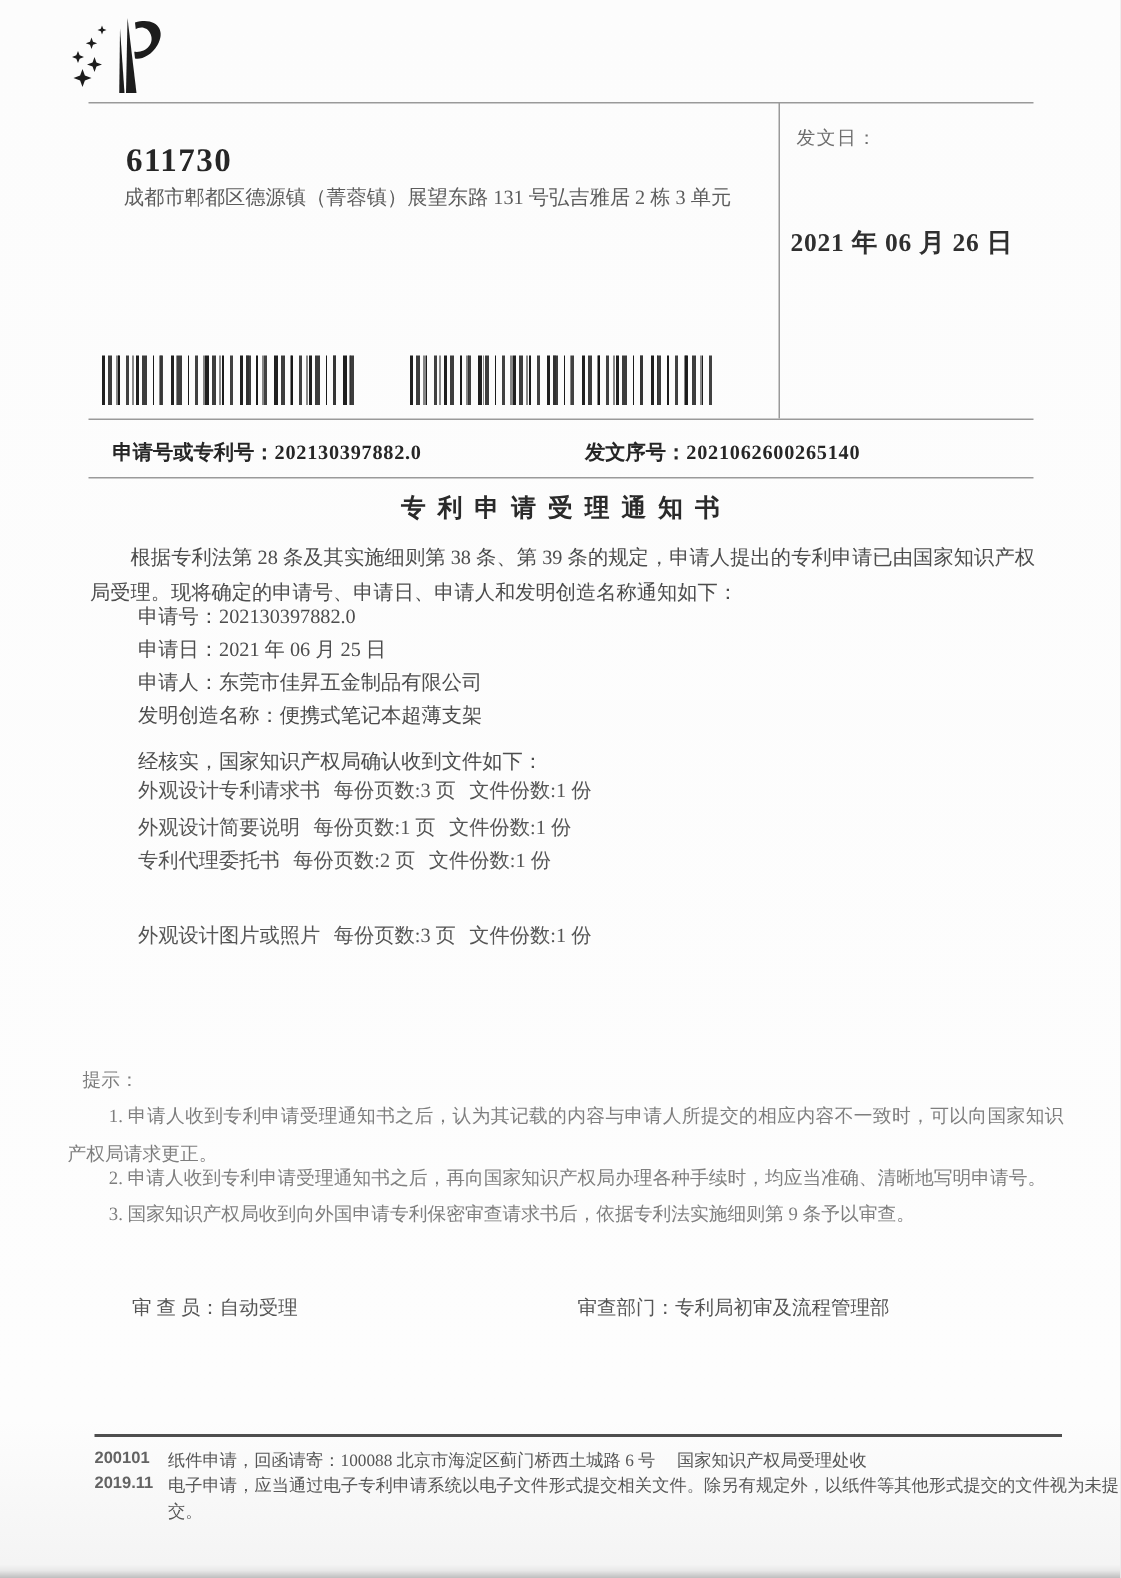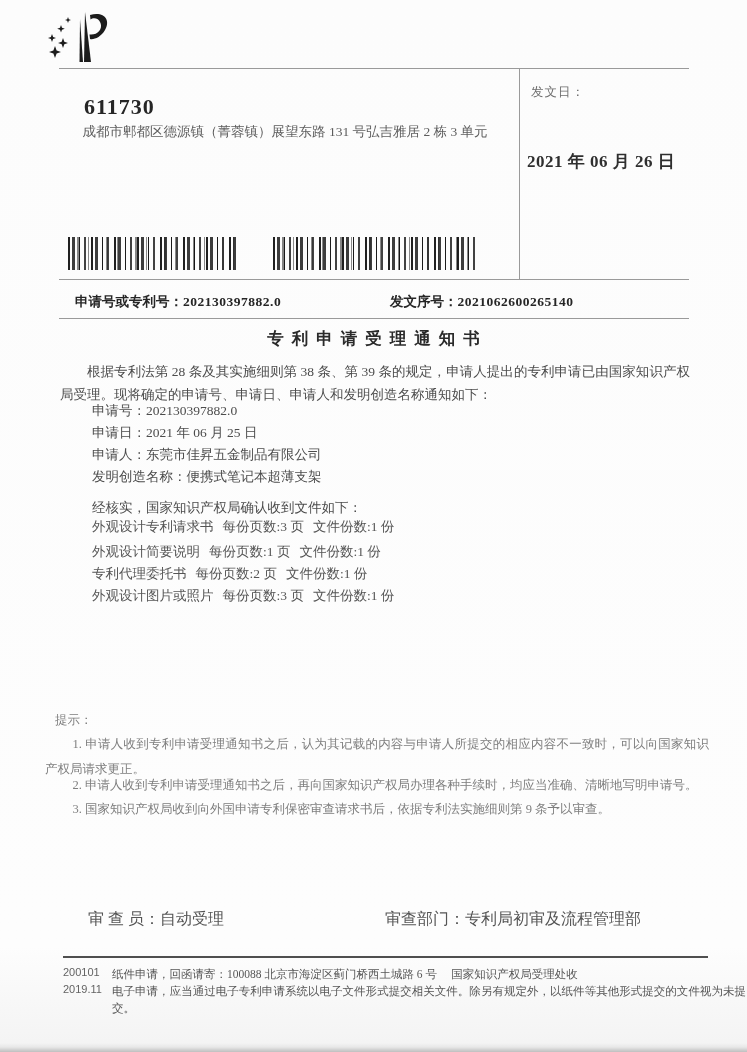--- a/index.html
+++ b/index.html
@@ -65,40 +65,40 @@
   }
   .intro {
     left: 60px; top: 360px; width: 630px;
     font-size: 13.5px; color: #4c4c4c; line-height: 23px;
     text-indent: 2em; text-align: justify;
   }
   .field-row { left: 92px; font-size: 13.5px; color: #4c4c4c; white-space: nowrap; }
   .f0 { top: 402px; } .f1 { top: 424px; } .f2 { top: 446px; } .f3 { top: 468px; }
   .confirm-intro { left: 92px; top: 499px; font-size: 13.5px; color: #4c4c4c; white-space: nowrap; }
   .doc-row { left: 92px; font-size: 13.5px; color: #555; white-space: nowrap; }
-  .d0 { top: 518px; } .d1 { top: 543px; } .d2 { top: 565px; } .d3 { top: 587px; }
+  .d0 { top: 518px; } .d1 { top: 543px; } .d2 { top: 565px; } .d3 { top: 615px; }
   .doc-row .gap { display: inline-block; width: 9px; }
 
   
   .tips-label { left: 55px; top: 712px; font-size: 12.5px; color: #7d7d7d; }
   .tip {
     left: 45px; width: 664px;
     font-size: 12.5px; color: #7e7e7e; line-height: 25px;
     text-indent: 2.2em; text-align: justify;
   }
   .t0 { top: 732px; } .t1 { top: 773px; } .t2 { top: 797px; }
 
   
-  .signoff { top: 909px; font-size: 16px; color: #555; white-space: nowrap; }
+  .signoff { top: 863px; font-size: 13px; color: #555; white-space: nowrap; }
   .signoff-examiner { left: 88px; }
   .signoff-dept { left: 385px; }
 
   
   .footer-rule { left: 63px; top: 956px; width: 645px; height: 2px; background: #4f4f4f; }
-  .footer-code { left: 63px; font-size: 11px; color: #636363; font-family: "Liberation Sans", "DejaVu Sans", sans-serif; }
+  .footer-code { left: 63px; font-size: 11px; color: #636363; font-family: "Liberation Sans", "DejaVu Sans", sans-serif; font-weight: bold; }
   .fc0 { top: 966px; } .fc1 { top: 983px; }
   .footer-text { left: 112px; font-size: 11.5px; color: #565656; line-height: 17px; }
   .paper-line { top: 966px; white-space: nowrap; }
   .electronic-line { top: 983px; width: 634px; text-align: justify; }
 
   .bottom-edge {
     left: 0; bottom: 0; width: 747px; height: 9px;
     background: linear-gradient(180deg, rgba(0,0,0,0) 0%, rgba(0,0,0,0.05) 45%, rgba(0,0,0,0.22) 100%);
   }
 </style>

